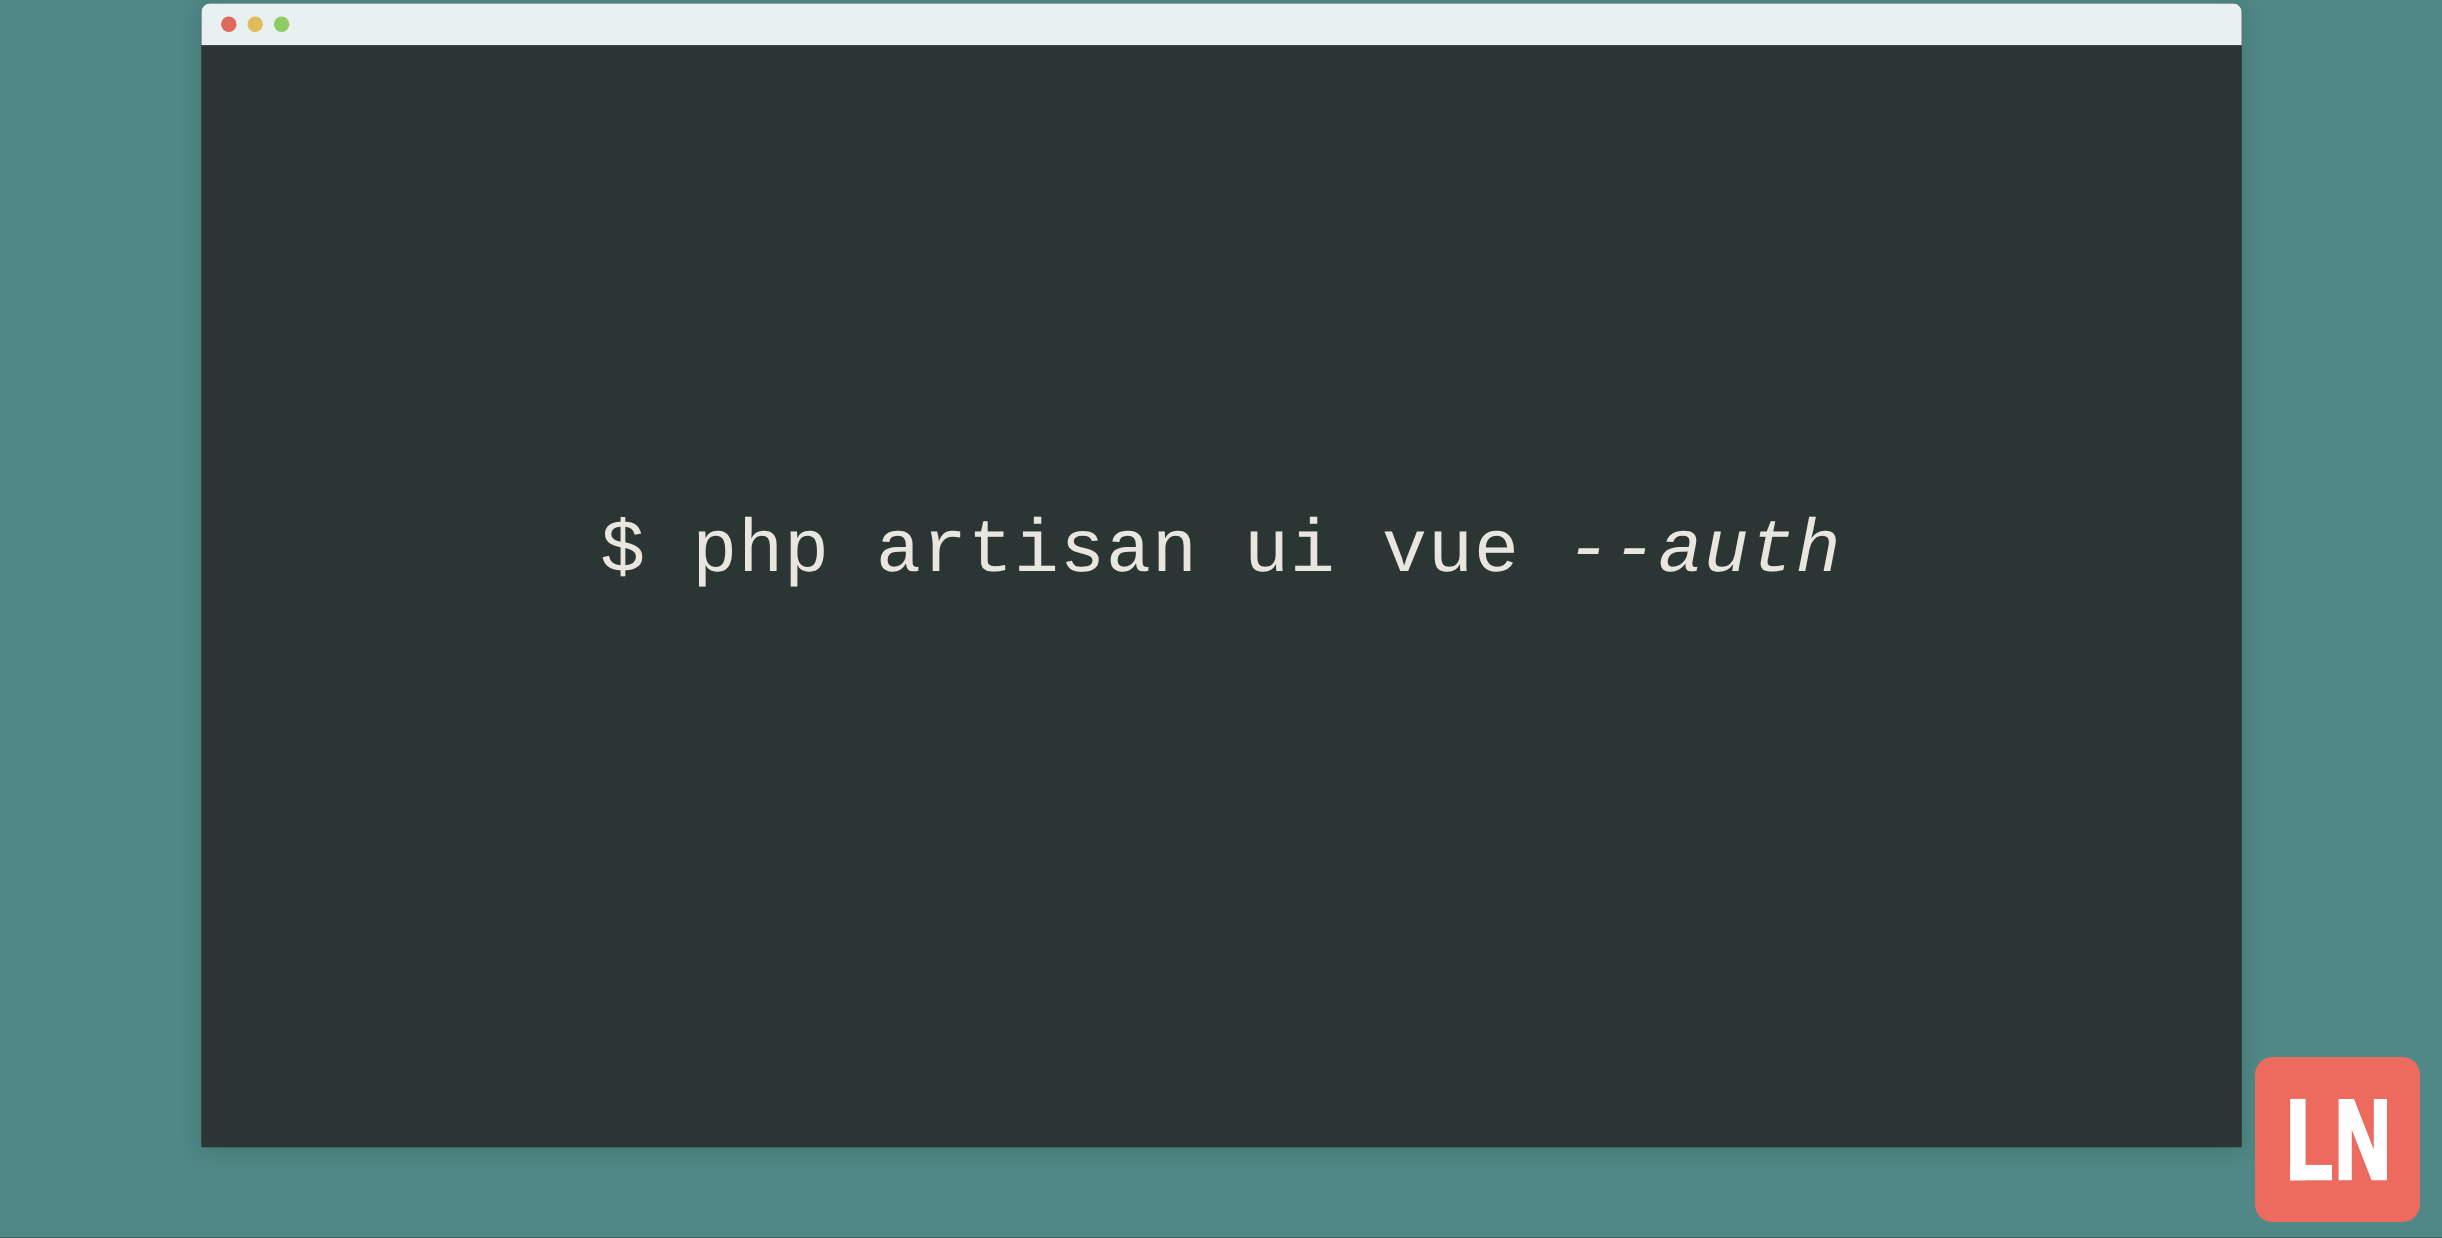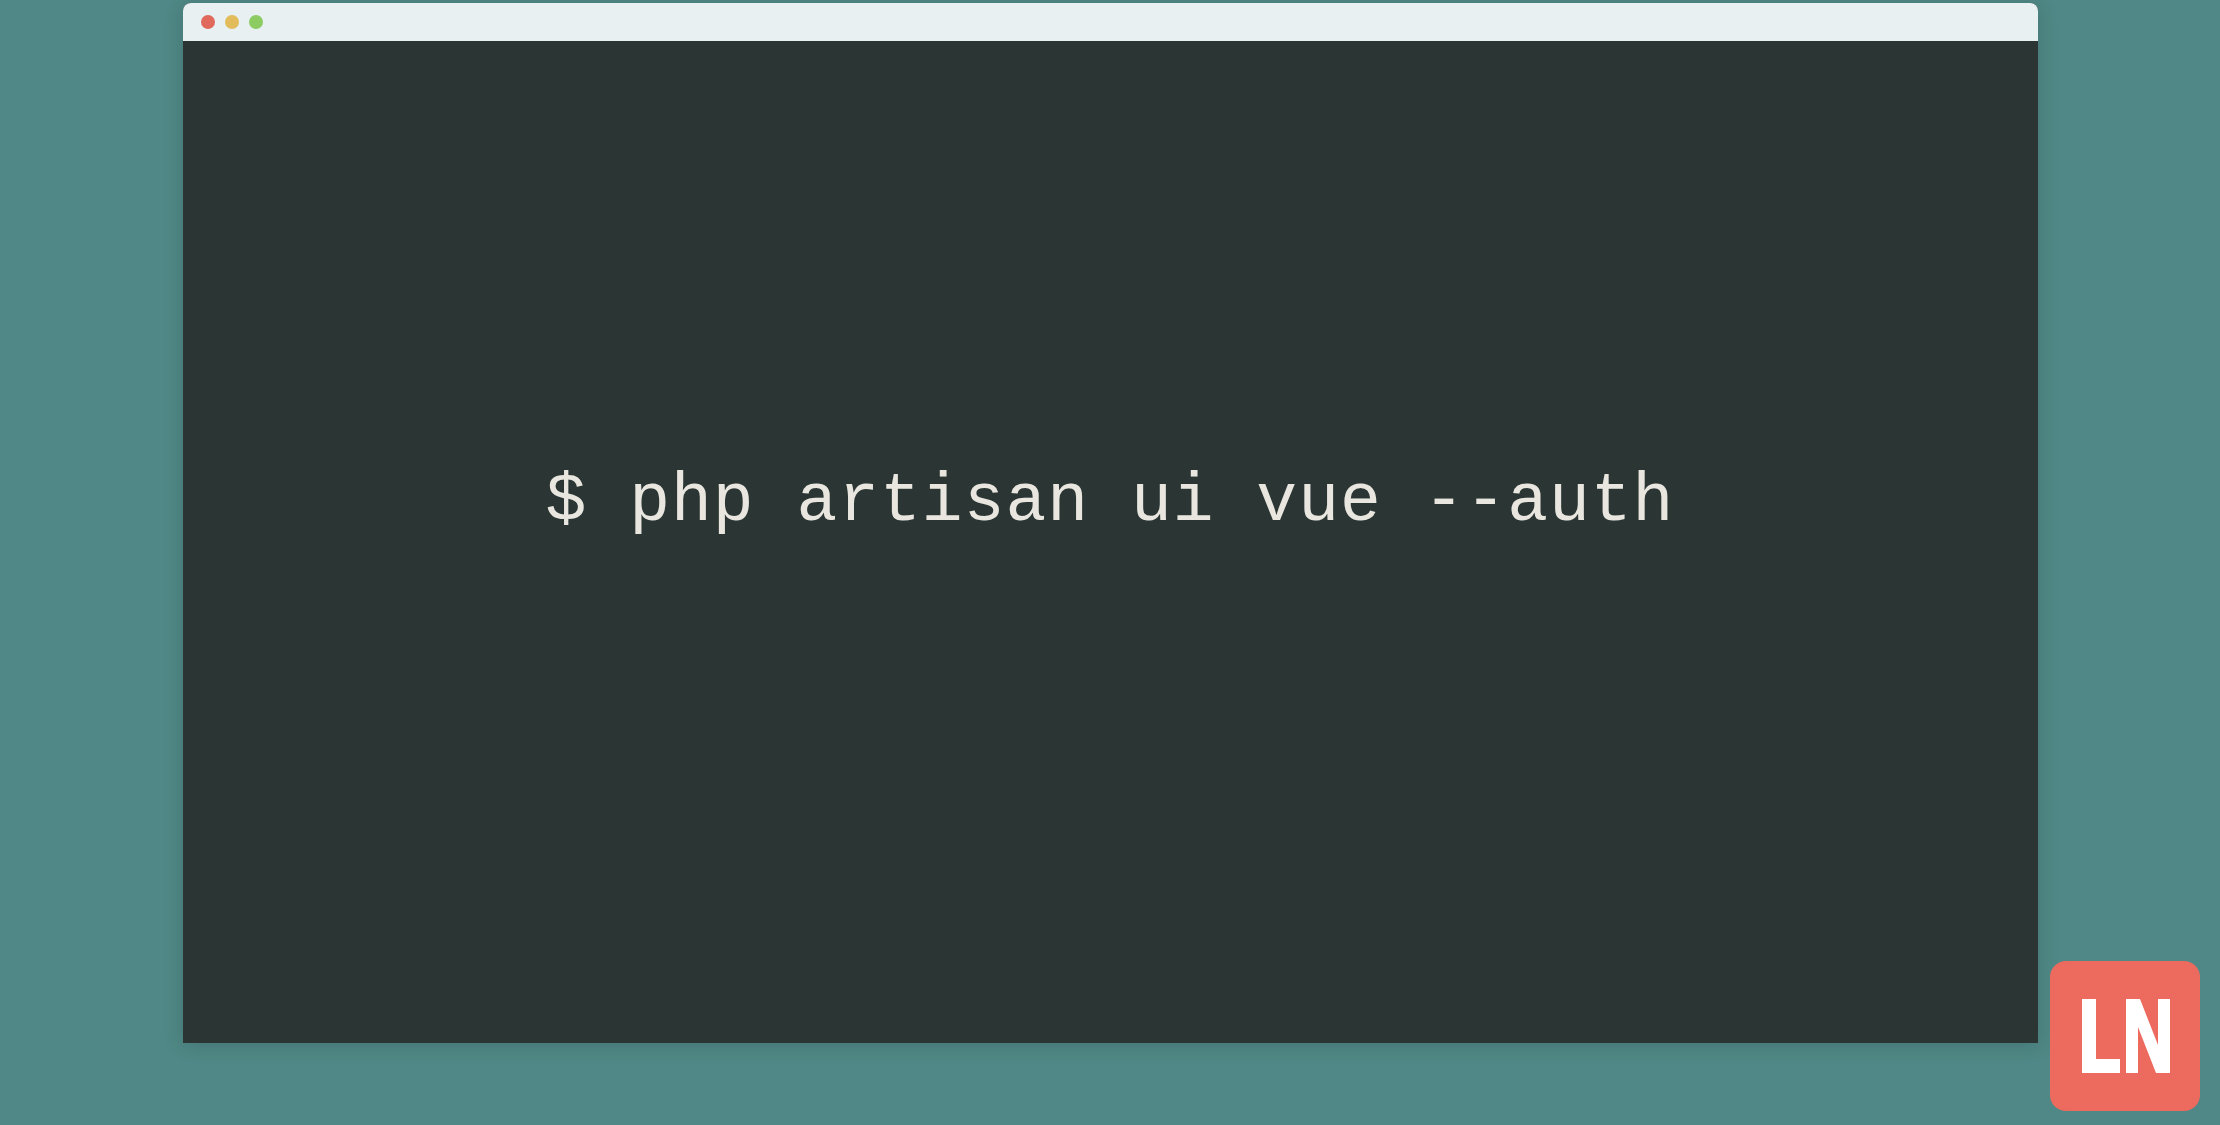--- a/index.html
+++ b/index.html
@@ -66,20 +66,21 @@
     
     .command-line {
       font-family: 'SF Mono', 'Menlo', 'Consolas', 'Courier New', monospace;
       font-size: 68px;
       color: #e8e6df;
       letter-spacing: 1px;
       white-space: pre;
     }
     
     .command-flag {
+      font-style: italic;
     }
     
     .logo-badge {
       position: absolute;
       bottom: 14px;
       right: 20px;
       width: 150px;
       height: 150px;
       background-color: #ed6a5e;
       border-radius: 16px;

